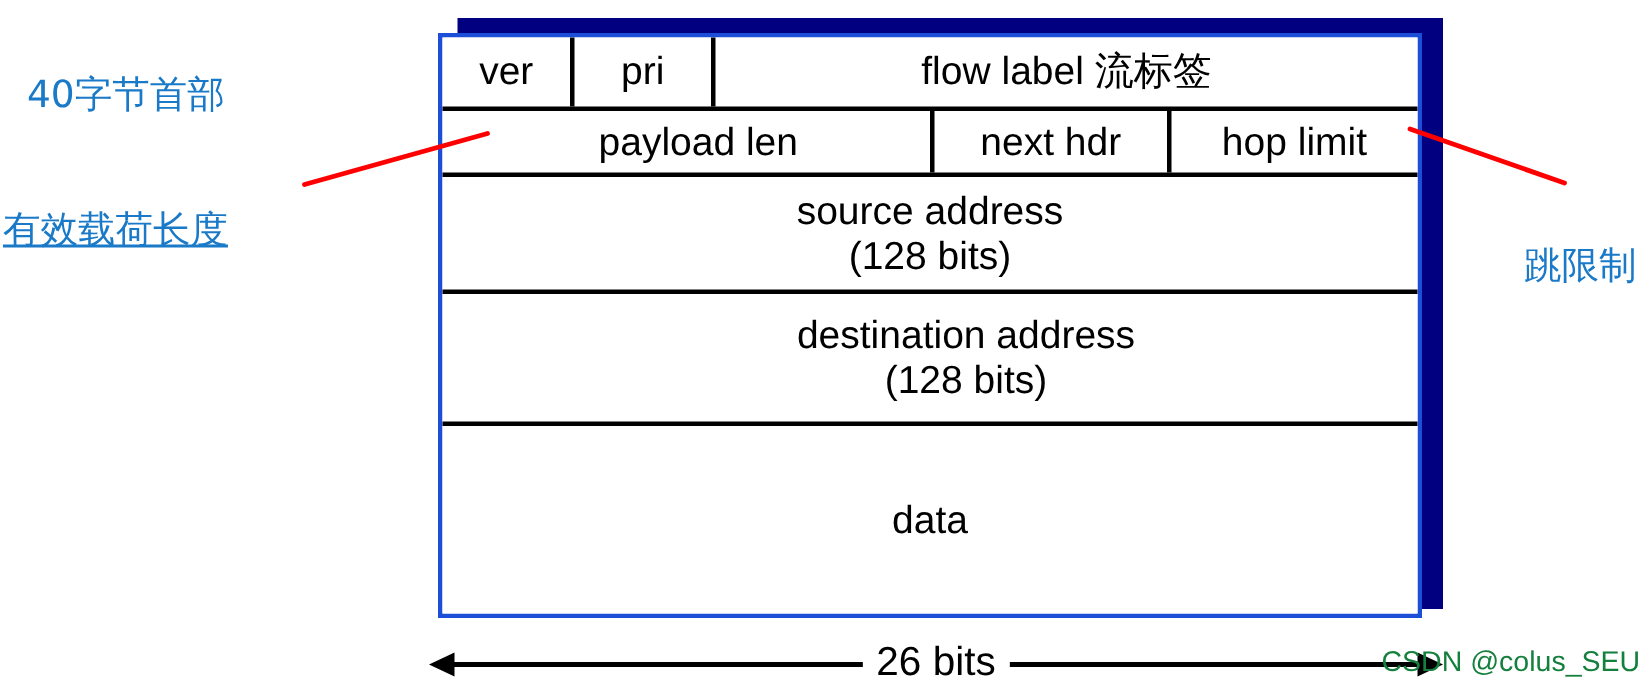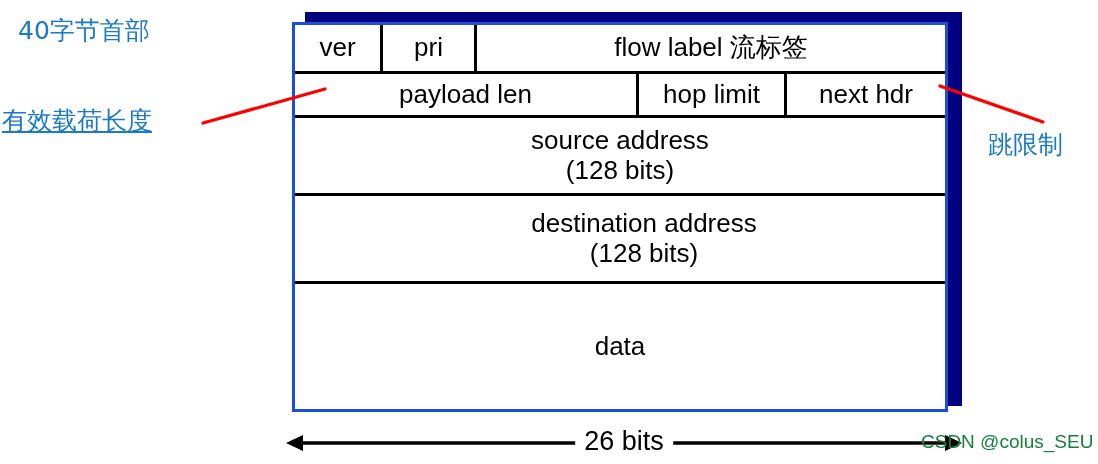--- a/index.html
+++ b/index.html
@@ -18,24 +18,25 @@
 
   
   .anno {
     position: absolute;
     color: #1a7ac8;
     font-family: "DejaVu Sans", "Liberation Sans", sans-serif;
     font-size: 25px;
     font-weight: 500;
     white-space: nowrap;
     letter-spacing: 0px;
+    margin-top: 32px;
   }
   #anno-header    { left: 18px;  top: 14px; }
   #anno-payload   { left: 2px;   top: 104px; text-decoration: underline; }
-  #anno-hoplimit  { left: 988px; top: 128px; }
+  #anno-hoplimit  { left: 1016px; top: 128px; }
 
   
   #shadow {
     position: absolute;
     left: 305px;
     top: 12px;
     width: 657px;
     height: 394px;
     background: #000080;
   }
@@ -77,21 +78,21 @@
   .cell:last-child { border-right: none; }
 
   
   #row-1 { height: 49px; }
   #cell-ver        { width: 88px; }
   #cell-pri        { width: 94px; }
   #cell-flowlabel  { flex: 1; }
 
   
   #row-2 { height: 44px; }
-  #cell-payloadlen { width: 344px; }
+  #cell-payloadlen { width: 312px; margin-left: 16px; }
   #cell-nexthdr    { width: 158px; }
   #cell-hoplimit   { flex: 1; }
 
   
   #row-3 { height: 78px; }
   
   #row-4 { height: 88px; padding-left: 48px; }
   
   #row-5 { flex: 1; }
 
@@ -154,22 +155,22 @@
   <div id="table">
 
     <div class="row" id="row-1">
       <div class="cell" id="cell-ver">ver</div>
       <div class="cell" id="cell-pri">pri</div>
       <div class="cell" id="cell-flowlabel">flow label 流标签</div>
     </div>
 
     <div class="row" id="row-2">
       <div class="cell" id="cell-payloadlen">payload len</div>
+      <div class="cell" id="cell-nexthdr">next hdr</div>
       <div class="cell" id="cell-hoplimit">hop limit</div>
-      <div class="cell" id="cell-nexthdr">next hdr</div>
     </div>
 
     <div class="row" id="row-3">
       <div class="cell cell-full">
         <span class="sub">source address</span>
         <span class="sub">(128 bits)</span>
       </div>
     </div>
 
     <div class="row" id="row-4">

